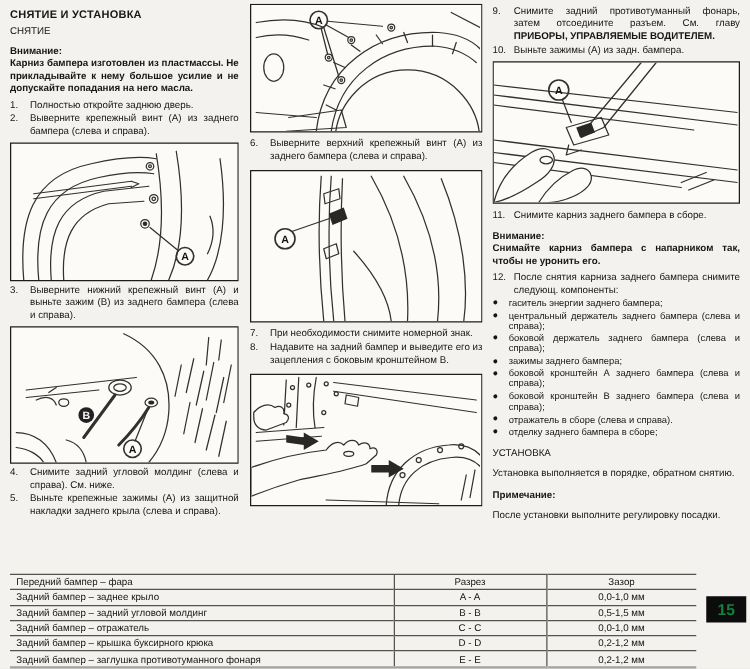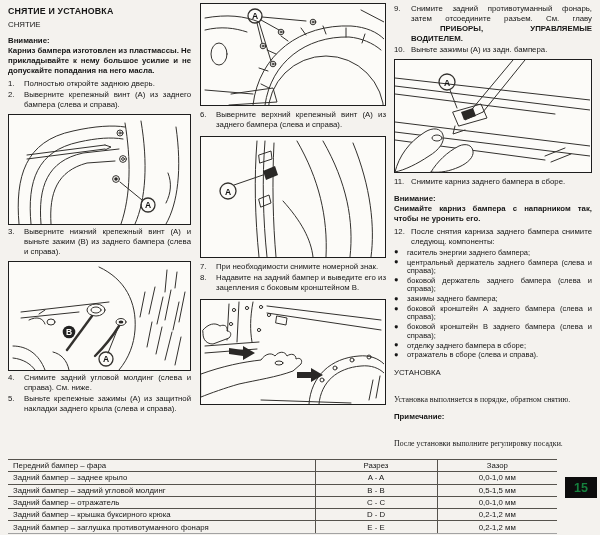--- a/index.html
+++ b/index.html
@@ -12,25 +12,25 @@
   .col { position:absolute; overflow:hidden; }
   .col-left  { left:8px;   top:6px;  width:183px; height:452px; }
   .col-mid   { left:200px; top:3px;  width:186px; height:456px; }
   .col-right { left:394px; top:3px;  width:198px; height:456px; }
 
   .doc-title { font-size:8.8px; font-weight:bold; letter-spacing:.2px; margin:0 0 0 0; }
   .sub-head  { font-size:7.8px; margin-top:4px; }
   .sect-head { font-size:7.8px; margin-top:8px; }
   .warn-label, .note-label { font-size:7.8px; font-weight:bold; margin-top:7px; }
   .warn-text { font-size:7.8px; font-weight:bold; line-height:1.28; text-align:justify; margin-top:1px; }
-  .body-text { font-size:7.8px; line-height:1.28; text-align:justify; margin-top:18px;font-family:Liberation Serif, serif; }
+  .body-text { font-size:7.8px; line-height:1.28; text-align:justify; margin-top:7px; }
 
   .step { position:relative; padding-left:16px; font-size:7.8px; line-height:1.28; text-align:justify; margin-top:1px; }
   .step .num { position:absolute; left:0; top:0; }
-  .b { font-weight:bold;margin-left:29px; }
+  .b { font-weight:bold; }
 
   .fig { border:1.5px solid #1d1d1d; background:#fcfbf8; margin:4px 0 2px 0; overflow:hidden; }
   .fig svg { display:block; }
   .fig path, .fig circle, .fig line, .fig ellipse, .fig polyline {
     stroke:#33312e; fill:none; stroke-width:1; stroke-linecap:round; stroke-linejoin:round;
   }
   .fig .fill  { fill:#2a2826; stroke:none; }
   .fig .paper { fill:#fcfbf8; stroke:#33312e; }
   .fig .thick { stroke-width:2.4; }
   .fig text { fill:#111; stroke:none; font:bold 8.5px "Liberation Sans",sans-serif; text-anchor:middle; }
@@ -38,21 +38,21 @@
   .fig .lblcirc { stroke-width:1.3; }
   .fig .darkcirc { fill:#222; stroke:none; }
 
   ul.comp { list-style:none; margin:2px 0 0 0; padding:0; }
   ul.comp li { position:relative; padding-left:13px; font-size:7.5px; line-height:1.12; text-align:justify; margin-bottom:1.5px; }
   ul.comp li::before { content:"●"; position:absolute; left:0; top:-0.5px; font-size:7.5px; }
 
   table.gap { position:absolute; left:8px; top:459px; width:549px; border-collapse:collapse;
               font-size:7.8px; table-layout:fixed; }
   table.gap td { border-top:1px solid #56534d; height:11.3px; padding:0 5px; white-space:nowrap; overflow:hidden; }
-  table.gap tr:last-child td { border-bottom:1px solid #a3a3a3; }
+  table.gap tr:last-child td { border-bottom:4px solid #a3a3a3; }
   table.gap td.c2, table.gap td.c3 { border-left:1px solid #56534d; text-align:center; padding:0 2px;margin-left:44px; }
 
   .page-tab { position:absolute; left:565px; top:477px; width:32px; height:21px;
               background:#0c0c0c; color:#15803d; font-size:12.5px; font-weight:bold;
               display:flex; align-items:center; justify-content:center; }
 </style>
 </head>
 <body>
 
 <div class="page">
@@ -254,22 +254,22 @@
       <span>После снятия карниза заднего бампера снимите следующ. компоненты:</span>
     </div>
 
     <ul class="comp">
       <li>гаситель энергии заднего бампера;</li>
       <li>центральный держатель заднего бампера (слева и справа);</li>
       <li>боковой держатель заднего бампера (слева и справа);</li>
       <li>зажимы заднего бампера;</li>
       <li>боковой кронштейн А заднего бампера (слева и справа);</li>
       <li>боковой кронштейн В заднего бампера (слева и справа);</li>
+      <li>отражатель в сборе (слева и справа).</li>
       <li>отделку заднего бампера в сборе;</li>
-      <li>отражатель в сборе (слева и справа).</li>
     </ul>
 
     <div class="sect-head">УСТАНОВКА</div>
     <div class="body-text">Установка выполняется в порядке, обратном снятию.</div>
     <div class="note-label">Примечание:</div>
     <div class="body-text">После установки выполните регулировку посадки.</div>
   </div>
 
   <table class="gap">
     <colgroup>

